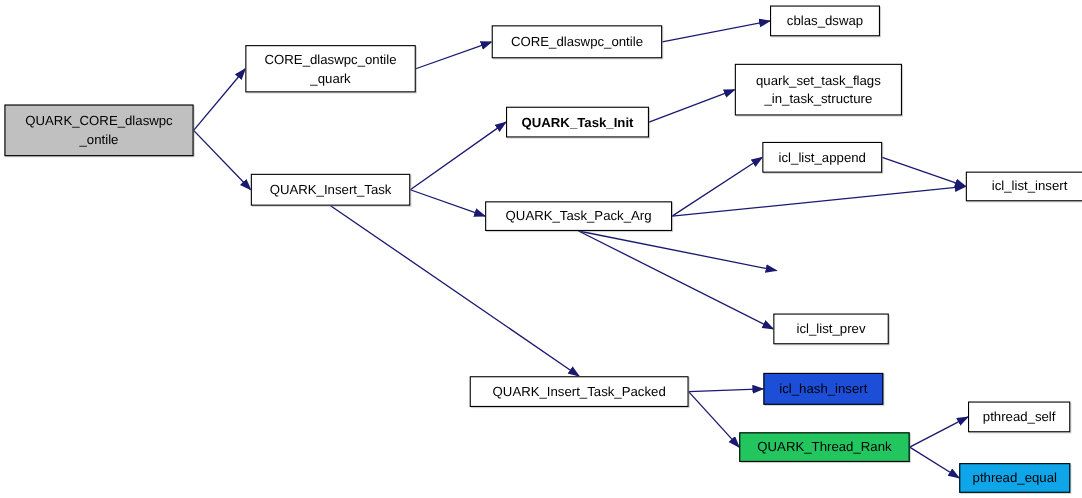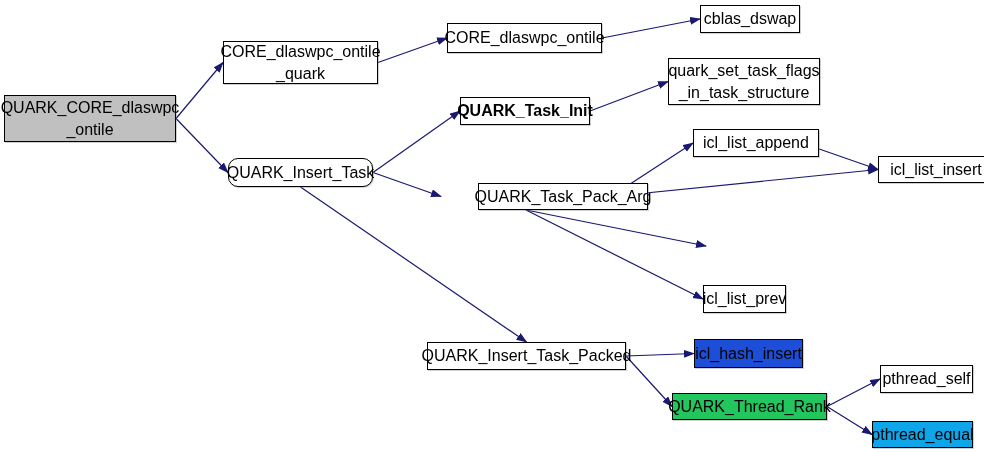--- a/index.html
+++ b/index.html
@@ -24,21 +24,21 @@
   }
   .node {
     position: absolute;
     box-sizing: border-box;
     background: #ffffff;
     border: 1px solid #000000;
     display: flex;
     align-items: center;
     justify-content: center;
     text-align: center;
-    font-size: 16px;
+    font-size: 12px;
     line-height: 1.35;
     color: #000000;
     white-space: pre-line;
     box-shadow: 1px 1px 0 rgba(120,120,120,0.35);
     cursor: pointer;
   }
   .node.highlight {
     background: #c0c0c0;
     cursor: default;
   }
@@ -81,23 +81,23 @@
 
 <div class="node highlight" style="left: 4px; top: 95px; width: 172px; height: 47px; border-color: rgb(0, 0, 0); background: rgb(192, 192, 192);"><span>QUARK_CORE_dlaswpc
 _ontile</span></div>
     <div class="node" style="left: 223px; top: 41px; width: 155px; height: 43px; border-color: rgb(0, 0, 0); background: rgb(255, 255, 255);"><span>CORE_dlaswpc_ontile
 _quark</span></div>
     <div class="node" style="left: 447px; top: 23px; width: 155px; height: 30px; border-color: rgb(0, 0, 0); background: rgb(255, 255, 255);"><span>CORE_dlaswpc_ontile</span></div>
     <div class="node" style="left: 700px; top: 5px; width: 100px; height: 28px; border-color: rgb(0, 0, 0); background: rgb(255, 255, 255);"><span>cblas_dswap</span></div>
     <div class="node" style="left: 668px; top: 58px; width: 152px; height: 47px; border-color: rgb(0, 0, 0); background: rgb(255, 255, 255);"><span>quark_set_task_flags
 _in_task_structure</span></div>
     <div class="node" style="left: 460px; top: 97px; width: 130px; height: 28px; border-color: rgb(0, 0, 0); background: rgb(255, 255, 255); font-weight: bold;"><span>QUARK_Task_Init</span></div>
-    <div class="node" style="left: 228px; top: 158px; width: 145px; height: 29px; border-color: rgb(0, 0, 0); background: rgb(255, 255, 255); border-radius: 10px;"><span>QUARK_Insert_Task</span></div>
-    <div class="node" style="left: 441px; top: 183px; width: 170px; height: 27px; border-color: rgb(0, 0, 0); background: rgb(255, 255, 255); margin-left: 37px;"><span>QUARK_Task_Pack_Arg</span></div>
-    <div class="node" style="left: 693px; top: 129px; width: 126px; height: 28px; border-color: rgb(0, 0, 0); background: rgb(255, 255, 255); align-items: center;"><span>icl_list_append</span></div>
+    <div class="node" style="left: 228px; top: 158px; width: 145px; height: 29px; border-color: rgb(0, 0, 0); background: rgb(255, 255, 255);"><span>QUARK_Insert_Task</span></div>
+    <div class="node" style="left: 441px; top: 183px; width: 170px; height: 27px; border-color: rgb(0, 0, 0); background: rgb(255, 255, 255);"><span>QUARK_Task_Pack_Arg</span></div>
+    <div class="node" style="left: 693px; top: 129px; width: 109px; height: 28px; border-color: rgb(0, 0, 0); background: rgb(255, 255, 255); align-items: center;"><span>icl_list_append</span></div>
     <div class="node" style="left: 878px; top: 156px; width: 116px; height: 27px; border-color: rgb(0, 0, 0); background: rgb(255, 255, 255);"><span>icl_list_insert</span></div>
-    <div class="node" style="left: 703px; top: 285px; width: 83px; height: 28px; border-color: rgb(0, 0, 0); background: rgb(255, 255, 255);"><span>icl_list_prev</span></div>
+    <div class="node" style="left: 703px; top: 285px; width: 105px; height: 28px; border-color: rgb(0, 0, 0); background: rgb(255, 255, 255);"><span>icl_list_prev</span></div>
     <div class="node" style="left: 427px; top: 342px; width: 199px; height: 28px; border-color: rgb(0, 0, 0); background: rgb(255, 255, 255);"><span>QUARK_Insert_Task_Packed</span></div>
     <div class="node" style="left: 694px; top: 339px; width: 109px; height: 29px; border-color: rgb(0, 0, 0); background: #1d4ed8;"><span>icl_hash_insert</span></div>
     <div class="node" style="left: 672px; top: 393px; width: 155px; height: 27px; border-color: rgb(0, 0, 0); background: #22c55e;"><span>QUARK_Thread_Rank</span></div>
     <div class="node" style="left: 880px; top: 365px; width: 93px; height: 28px; border-color: rgb(0, 0, 0); background: rgb(255, 255, 255);"><span>pthread_self</span></div>
     <div class="node" style="left: 872px; top: 421px; width: 101px; height: 27px; border-color: rgb(0, 0, 0); background: #0ea5e9;"><span>pthread_equal</span></div>
   </div>
 
 </body></html>

